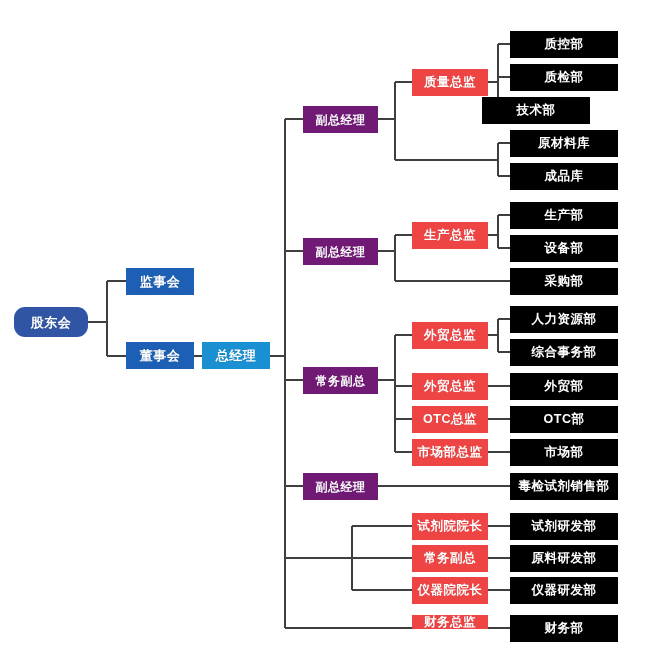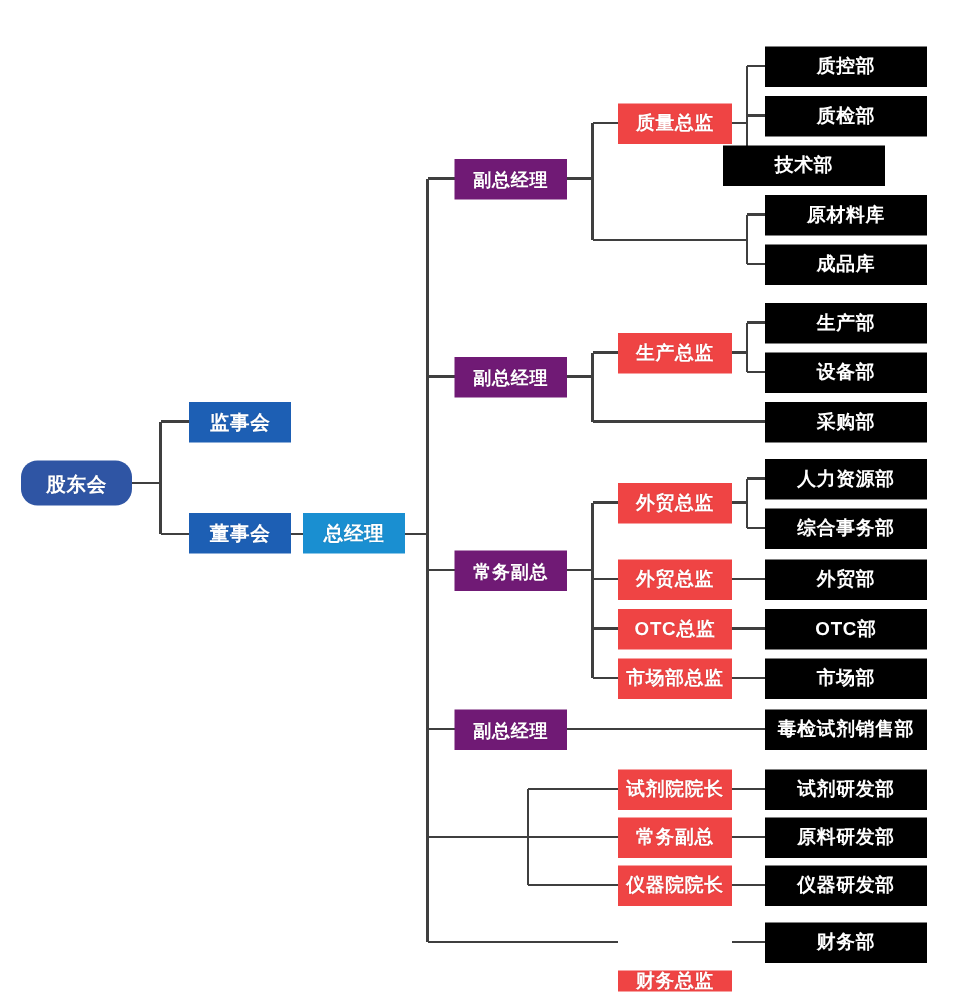--- a/index.html
+++ b/index.html
@@ -116,21 +116,21 @@
       <div class="node lvl-vp" style="left: 303px; top: 473px; width: 75px; height: 27px;">副总经理</div>
       <div class="node lvl-dir" style="left: 412px; top: 69px; width: 76px; height: 27px;">质量总监</div>
       <div class="node lvl-dir" style="left: 412px; top: 222px; width: 76px; height: 27px;">生产总监</div>
       <div class="node lvl-dir" style="left: 412px; top: 322px; width: 76px; height: 27px;">外贸总监</div>
       <div class="node lvl-dir" style="left: 412px; top: 373px; width: 76px; height: 27px;">外贸总监</div>
       <div class="node lvl-dir" style="left: 412px; top: 406px; width: 76px; height: 27px;">OTC总监</div>
       <div class="node lvl-dir" style="left: 412px; top: 439px; width: 76px; height: 27px;">市场部总监</div>
       <div class="node lvl-dir" style="left: 412px; top: 513px; width: 76px; height: 27px;">试剂院院长</div>
       <div class="node lvl-dir" style="left: 412px; top: 545px; width: 76px; height: 27px;">常务副总</div>
       <div class="node lvl-dir" style="left: 412px; top: 577px; width: 76px; height: 27px;">仪器院院长</div>
-      <div class="node lvl-dir" style="left: 412px; top: 615px; width: 76px; height: 14px; margin-top: 32px;">财务总监</div>
+      <div class="node lvl-dir" style="left: 412px; top: 615px; width: 76px; height: 14px;">财务总监</div>
       <div class="node lvl-dept" style="left: 510px; top: 31px; width: 108px; height: 27px;">质控部</div>
       <div class="node lvl-dept" style="left: 510px; top: 64px; width: 108px; height: 27px;">质检部</div>
       <div class="node lvl-dept" style="left: 482px; top: 97px; width: 108px; height: 27px; text-align: center;">技术部</div>
       <div class="node lvl-dept" style="left: 510px; top: 130px; width: 108px; height: 27px;">原材料库</div>
       <div class="node lvl-dept" style="left: 510px; top: 163px; width: 108px; height: 27px;">成品库</div>
       <div class="node lvl-dept" style="left: 510px; top: 202px; width: 108px; height: 27px;">生产部</div>
       <div class="node lvl-dept" style="left: 510px; top: 235px; width: 108px; height: 27px;">设备部</div>
       <div class="node lvl-dept" style="left: 510px; top: 268px; width: 108px; height: 27px;">采购部</div>
       <div class="node lvl-dept" style="left: 510px; top: 306px; width: 108px; height: 27px;">人力资源部</div>
       <div class="node lvl-dept" style="left: 510px; top: 339px; width: 108px; height: 27px;">综合事务部</div>

